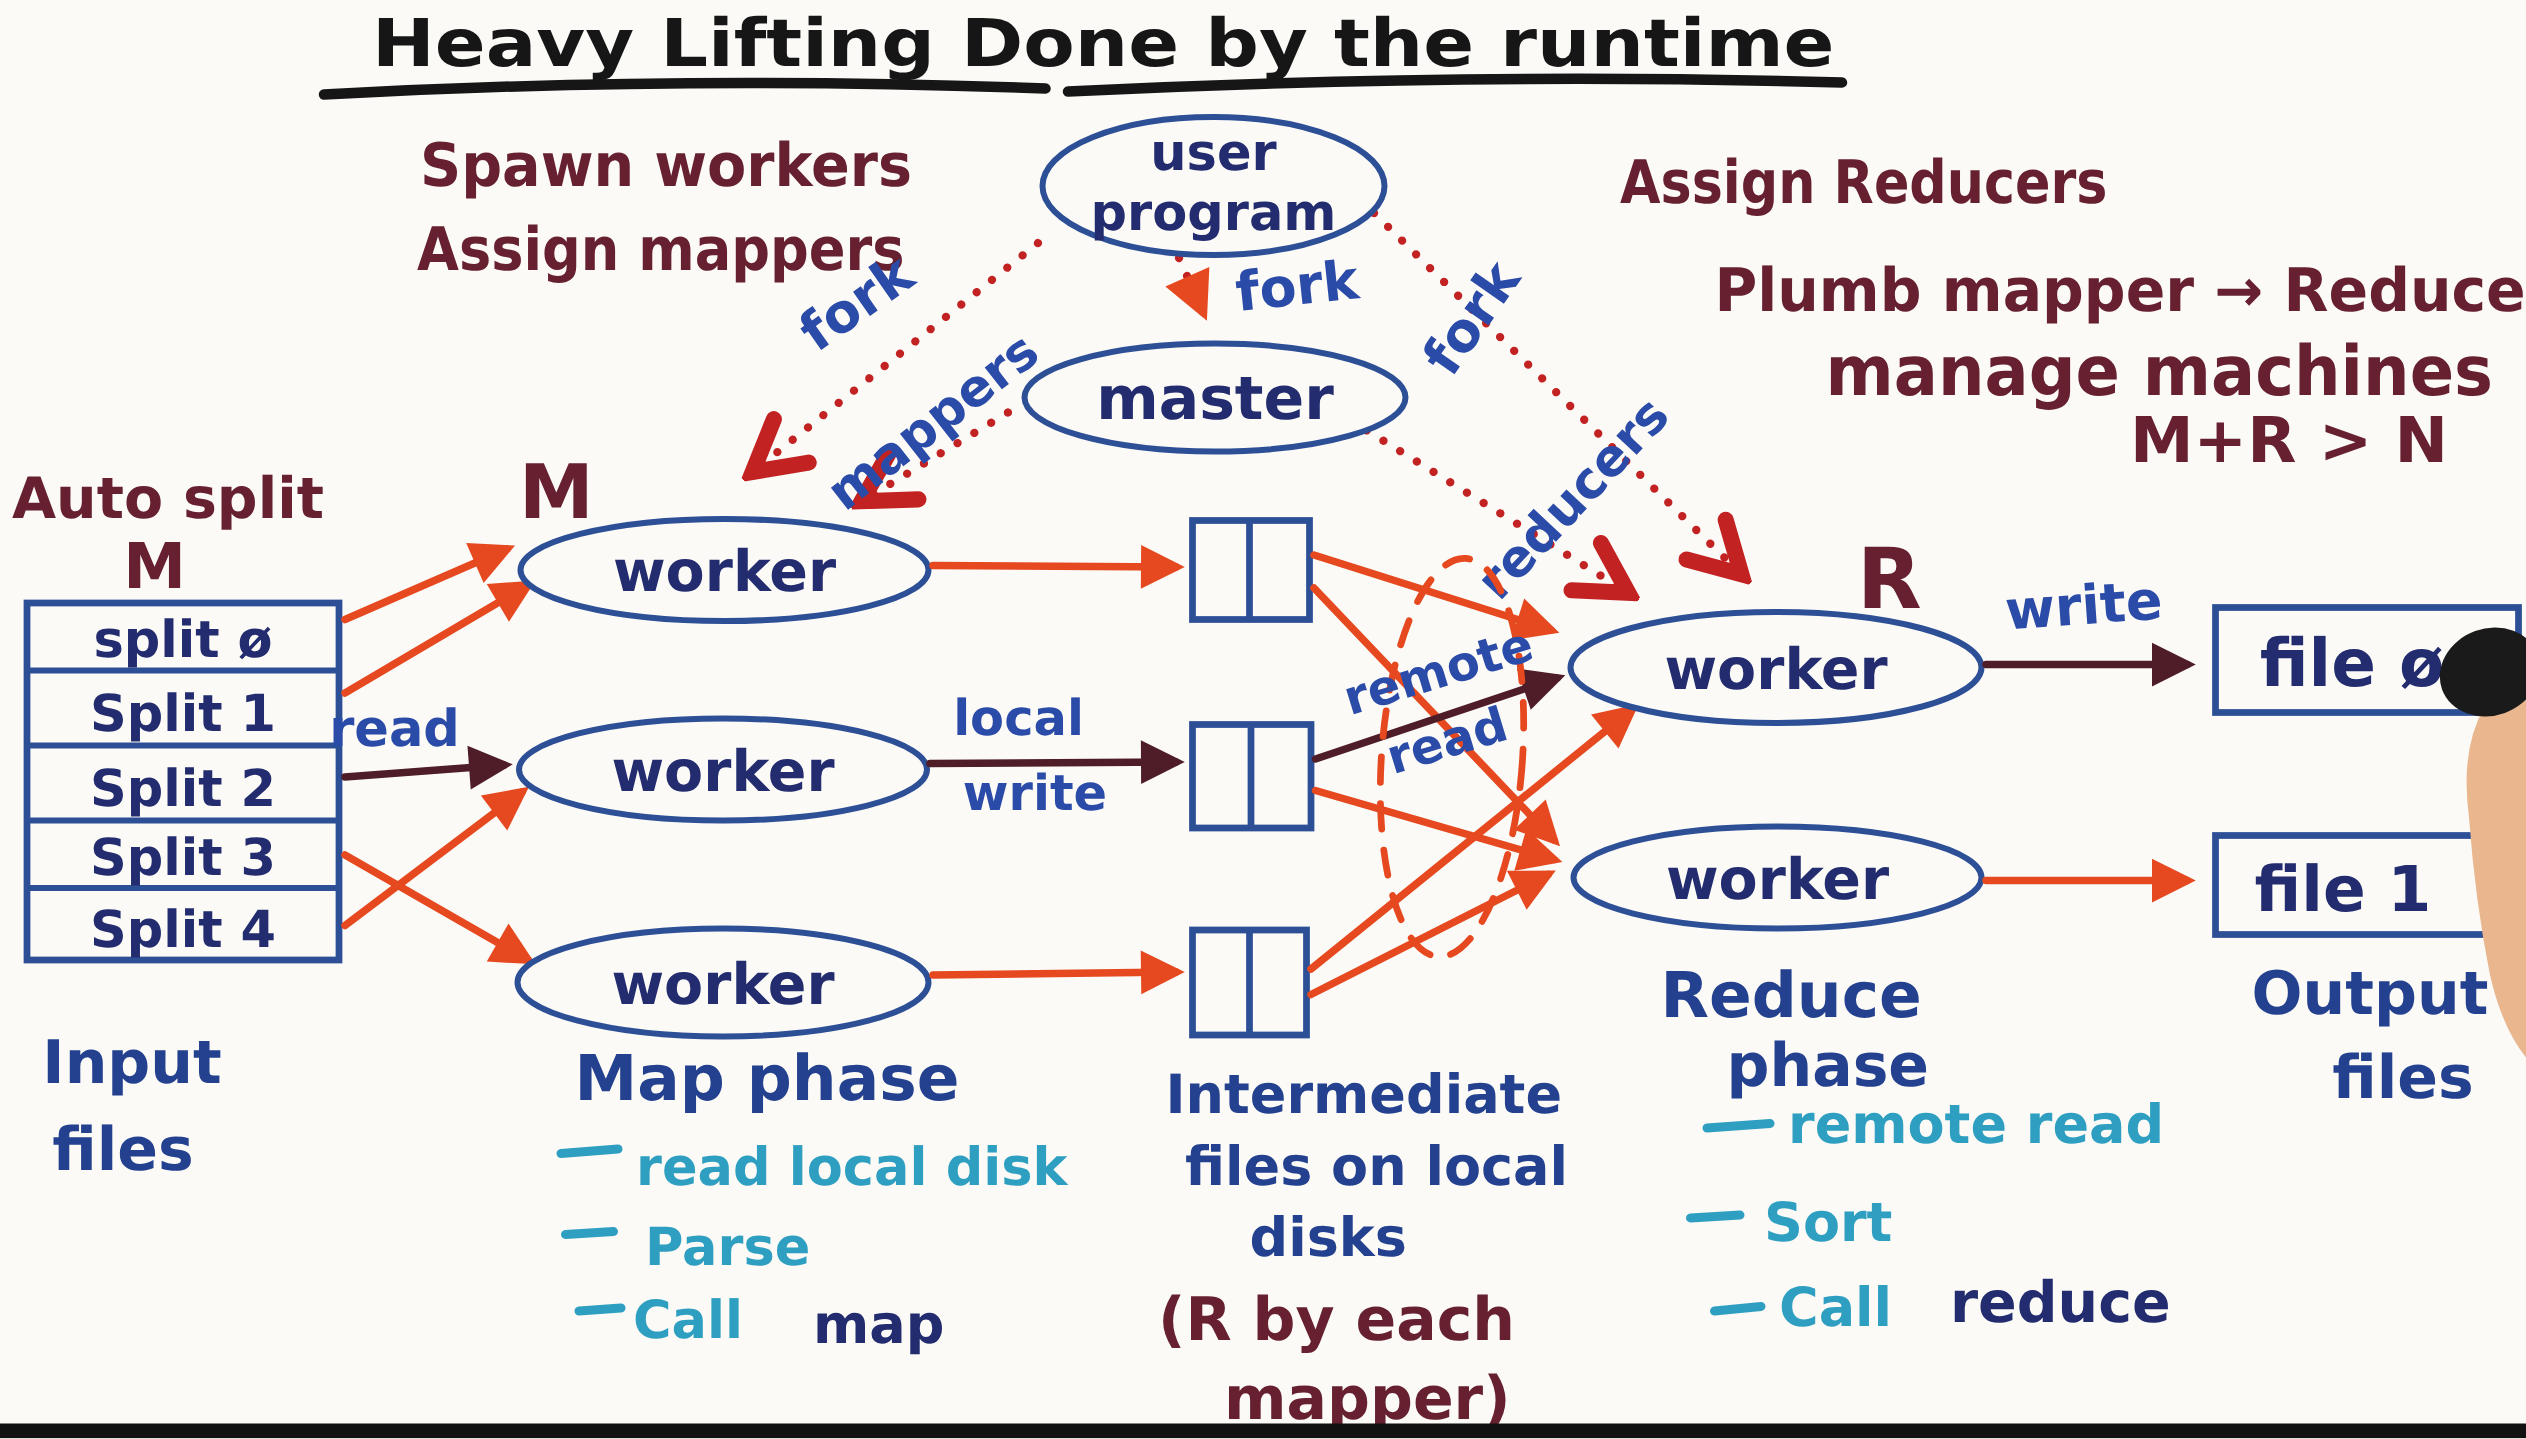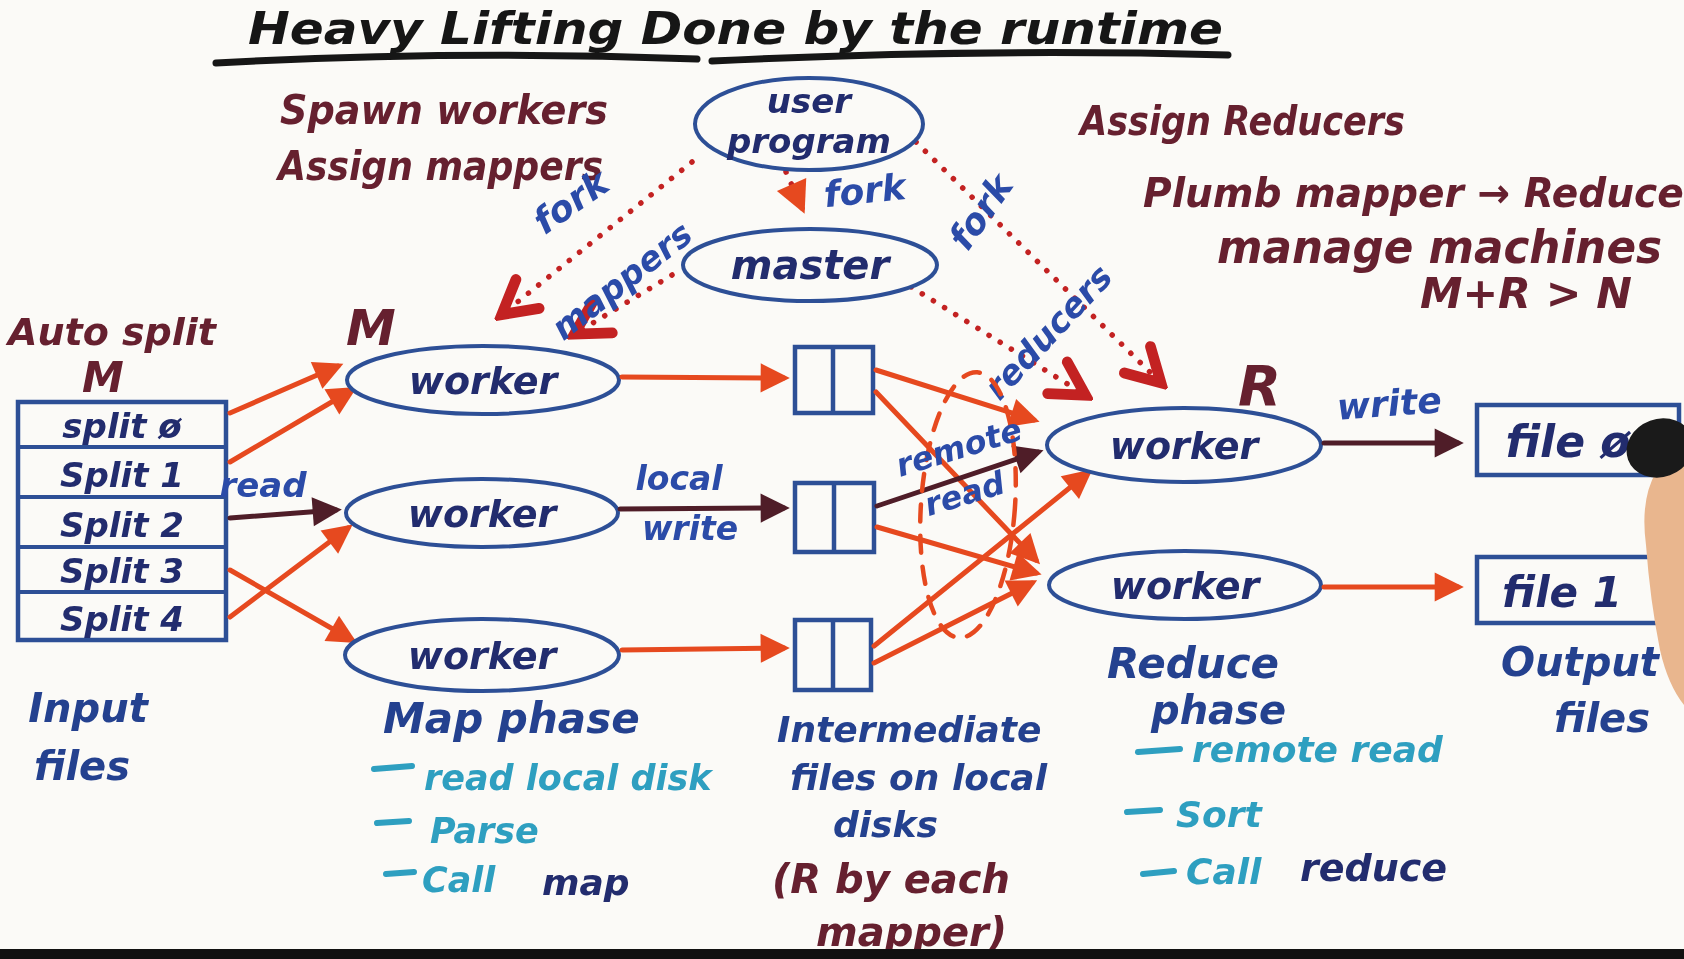--- a/index.html
+++ b/index.html
@@ -1,16 +1,16 @@
 <!DOCTYPE html>
 <html><head>
 <meta charset="utf-8">
 <style>
   html,body{margin:0;padding:0;background:#fbfaf7;}
-  .stage{position:relative;width:1684px;height:959px;overflow:hidden;background:#fbfaf7;font-style:italic;}
+  .stage{position:relative;width:1684px;height:959px;overflow:hidden;background:#fbfaf7;}
   .t{font-family:"DejaVu Sans",sans-serif;font-weight:700;}
   .black{fill:#161616}
   .navy{fill:#222c6e}
   .mblue{fill:#24418f}
   .lblue{fill:#2b4ba8}
   .teal{fill:#2e9fc0}
   .maroon{fill:#66202f}
   .eshape{fill:#fbfaf7;stroke:#2d4f96;stroke-width:4}
   .box{fill:#fbfaf7;stroke:#2d4f96;stroke-width:4.5}
   .oarr{stroke:#e6491f;stroke-width:5;fill:none;stroke-linecap:round}

